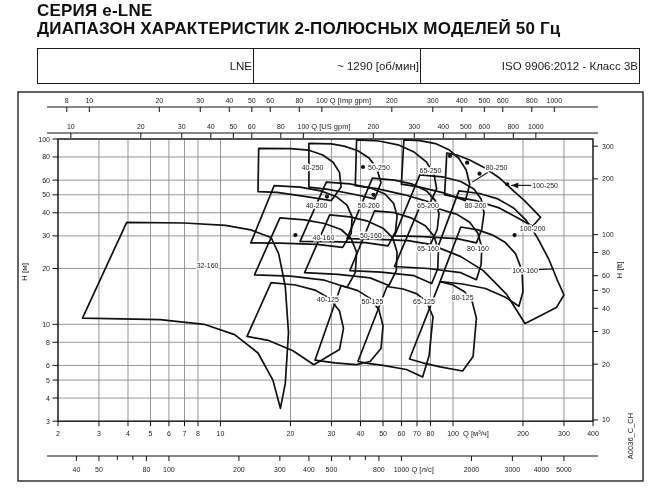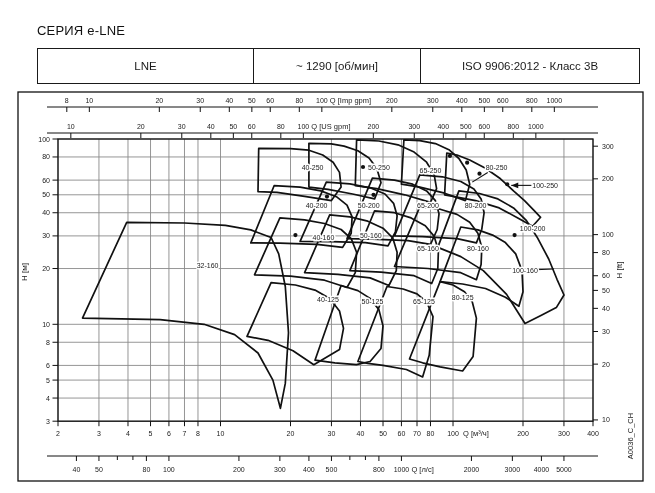--- a/index.html
+++ b/index.html
@@ -1,32 +1,33 @@
 <!DOCTYPE html>
 <html><head>
 <meta charset="utf-8">
 <style>
   html,body{margin:0;padding:0;background:#fff;}
   .page{position:relative;width:655px;height:493px;background:#fff;overflow:hidden;
         font-family:"Liberation Sans",sans-serif;color:#111;}
-  .hdr{position:absolute;left:37px;top:22px;font-size:13px;font-weight:normal;line-height:18px;
+  .hdr{position:absolute;left:37px;top:2px;font-size:17px;font-weight:bold;line-height:18px;
        letter-spacing:.2px;white-space:nowrap;}
   .info-table{position:absolute;left:37px;top:48px;width:603px;height:36px;border-collapse:collapse;
        table-layout:fixed;}
-  .info-table td{border:1.4px solid #1a1a1a;text-align:center;vertical-align:middle;
+  .info-table td{border:1.4px solid #1a1a1a;text-align:right;vertical-align:middle;
        font-size:11.5px;color:#1a1a1a;}
   svg{position:absolute;left:0;top:0;}
   text{font-family:"Liberation Sans",sans-serif;}
 </style>
 </head>
 <body>
 
 <div class="page">
   <div class="hdr">
     <div>СЕРИЯ e-LNE</div>
+    <div>ДИАПАЗОН ХАРАКТЕРИСТИК 2-ПОЛЮСНЫХ МОДЕЛЕЙ 50 Гц</div>
   </div>
 
   <table class="info-table">
     <tbody>
         <tr>
       <td style="width:213px">LNE</td>
       <td style="width:164px">~ 1290 [об/мин]</td>
       <td>ISO 9906:2012 - Класс 3В</td>
     </tr>
   </tbody>

